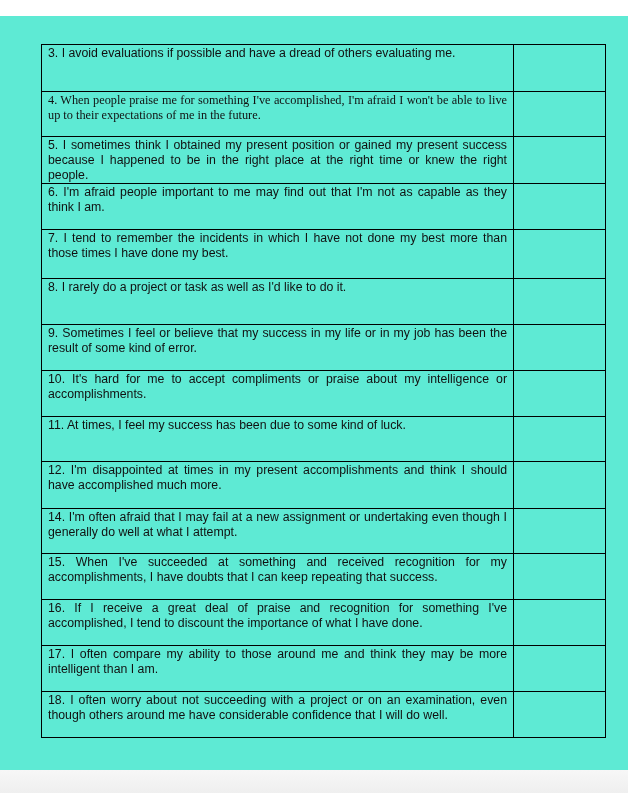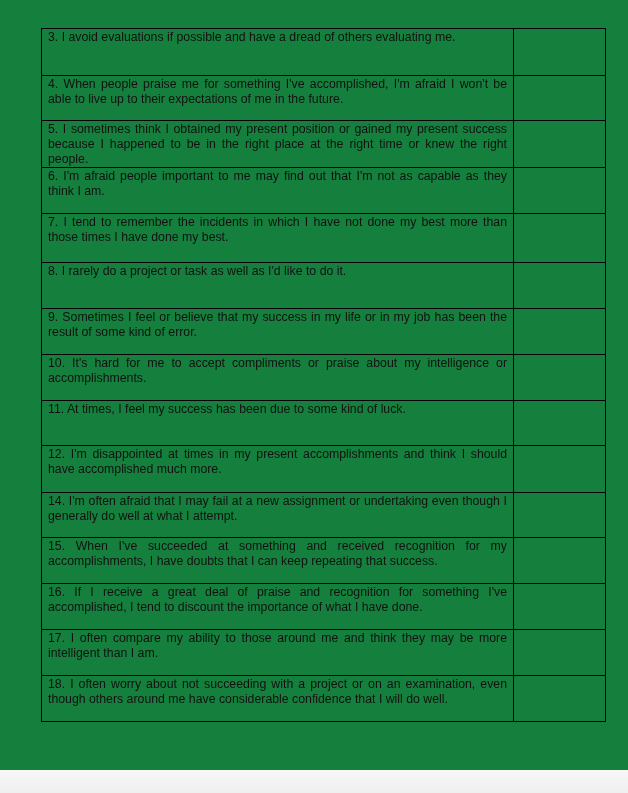--- a/index.html
+++ b/index.html
@@ -6,24 +6,24 @@
     body {
       width: 628px;
       height: 793px;
       background: #ffffff;
       position: relative;
       overflow: hidden;
       font-family: "Liberation Sans", sans-serif;
     }
     .page {
       position: absolute;
-      left: 0; top: 0;
+      left: 0; top: 16px;
       width: 628px;
       height: 770px;
-      background: #15803d;
+      background: #5eead4;
     }
     .bottom-shade {
       position: absolute;
       left: 0; top: 770px;
       width: 628px; height: 23px;
       background: linear-gradient(#f7f7f7, #efefef);
     }
     table.survey {
       position: absolute;
       left: 41px;
@@ -52,21 +52,21 @@
 </head>
 <body>
 
 <div class="page">
   <table class="survey">
     <tbody id="rows">
         <tr style="height: 47px;">
           <td class="stmt">3. I avoid evaluations if possible and have a dread of others evaluating me.</td>
           <td class="resp"></td>
         </tr>
-        <tr style="height: 45px;">
+        <tr style="height: 45px; font-family: Liberation Serif, serif;">
           <td class="stmt">4. When people praise me for something I've accomplished, I'm afraid I won't be able to live up to their expectations of me in the future.</td>
           <td class="resp"></td>
         </tr>
         <tr style="height: 47px;">
           <td class="stmt">5. I sometimes think I obtained my present position or gained my present success because I happened to be in the right place at the right time or knew the right people.</td>
           <td class="resp"></td>
         </tr>
         <tr style="height: 46px;">
           <td class="stmt">6. I'm afraid people important to me may find out that I'm not as capable as they think I am.</td>
           <td class="resp"></td>

